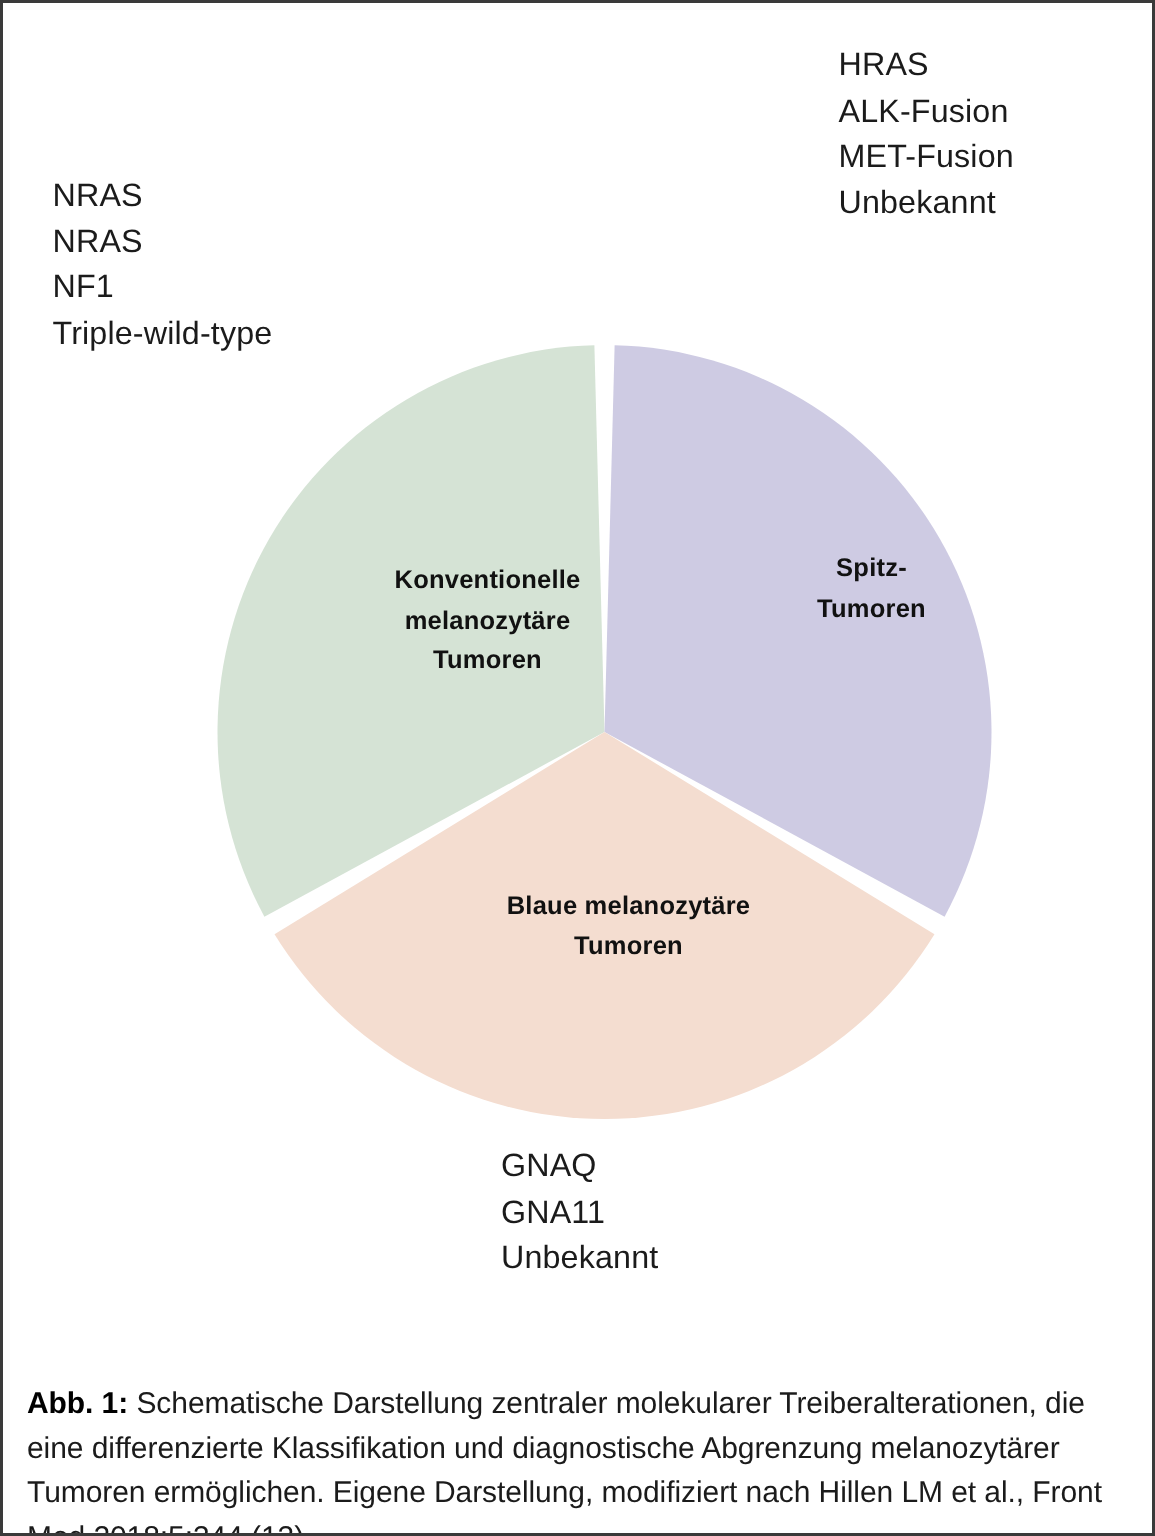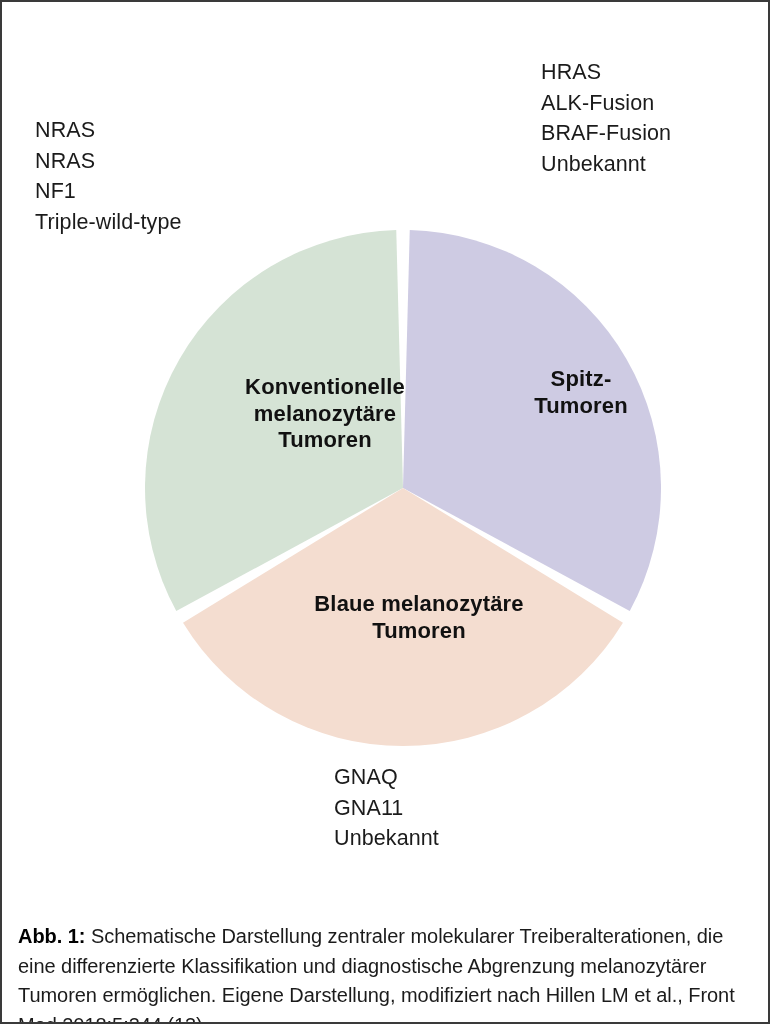--- a/index.html
+++ b/index.html
@@ -26,39 +26,39 @@
     font-family: "Liberation Sans", sans-serif;
     font-size: 21.5px;
     line-height: 30.5px;
     color: #1b1b1b;
     white-space: nowrap;
     letter-spacing: 0.1px;
   }
   .ann .line { display: block; }
 
   .ann-topleft  { left: 33px; top: 113px; }
-  .ann-topright { left: 539px; top: 26px; margin-top: 29px; }
+  .ann-topright { left: 557px; top: 26px; }
   .ann-bottom   { left: 332px; top: 760px; }
 
   
   .pie-wrap {
     position: absolute;
     left: 139px;
     top: 224px;
     width: 524px;
     height: 524px;
   }
   .pie-wrap svg { display: block; }
 
   .slice-label {
     position: absolute;
     text-align: center;
     font-family: "Liberation Sans", sans-serif;
     font-weight: bold;
-    font-size: 22px;
+    font-size: 17px;
     line-height: 26.5px;
     color: #111111;
     white-space: nowrap;
     letter-spacing: 0.15px;
   }
   .label-conventional { left: 44px;  top: 148px; width: 280px; }
   .label-spitz        { left: 300px; top: 140px; width: 280px; text-align: center; }
   .label-blue         { left: 108px; top: 365px; width: 340px; }
 
   
@@ -87,21 +87,21 @@
   <div class="ann ann-topleft">
     <span class="line">NRAS</span>
     <span class="line">NRAS</span>
     <span class="line">NF1</span>
     <span class="line">Triple-wild-type</span>
   </div>
 
   <div class="ann ann-topright">
     <span class="line">HRAS</span>
     <span class="line">ALK-Fusion</span>
-    <span class="line">BRAF-Fusion</span>
+    <span class="line">MET-Fusion</span>
     <span class="line">Unbekannt</span>
   </div>
 
   <div class="pie-wrap">
     <svg width="524" height="524" viewBox="0 0 524 524">
 
       <path id="slice-0" d="M 262 262 L 35.27 385.11 A 258 258 0 0 1 255.25 4.09 Z" fill="#d5e3d5"></path>
 
       <path id="slice-1" d="M 262 262 L 268.75 4.09 A 258 258 0 0 1 488.73 385.11 Z" fill="#cecbe3"></path>
 

